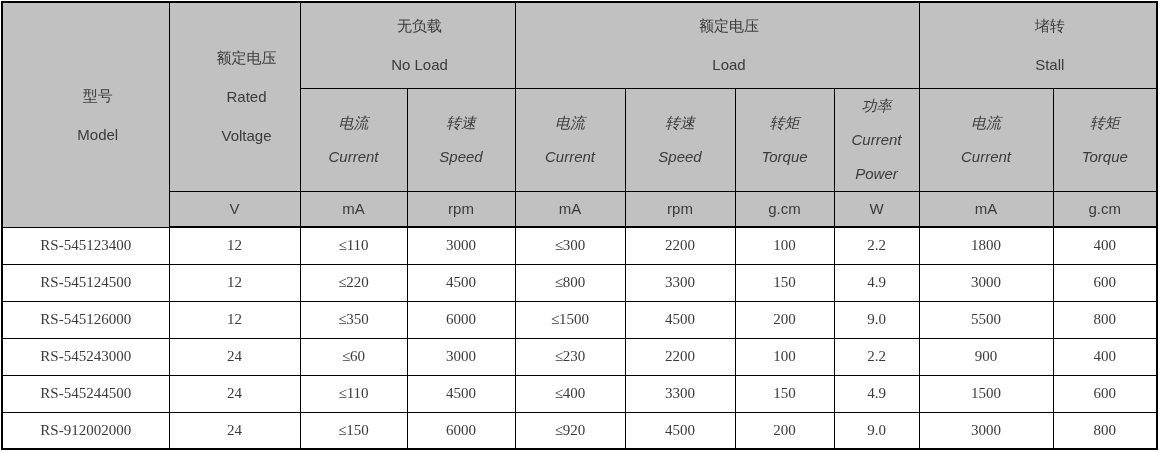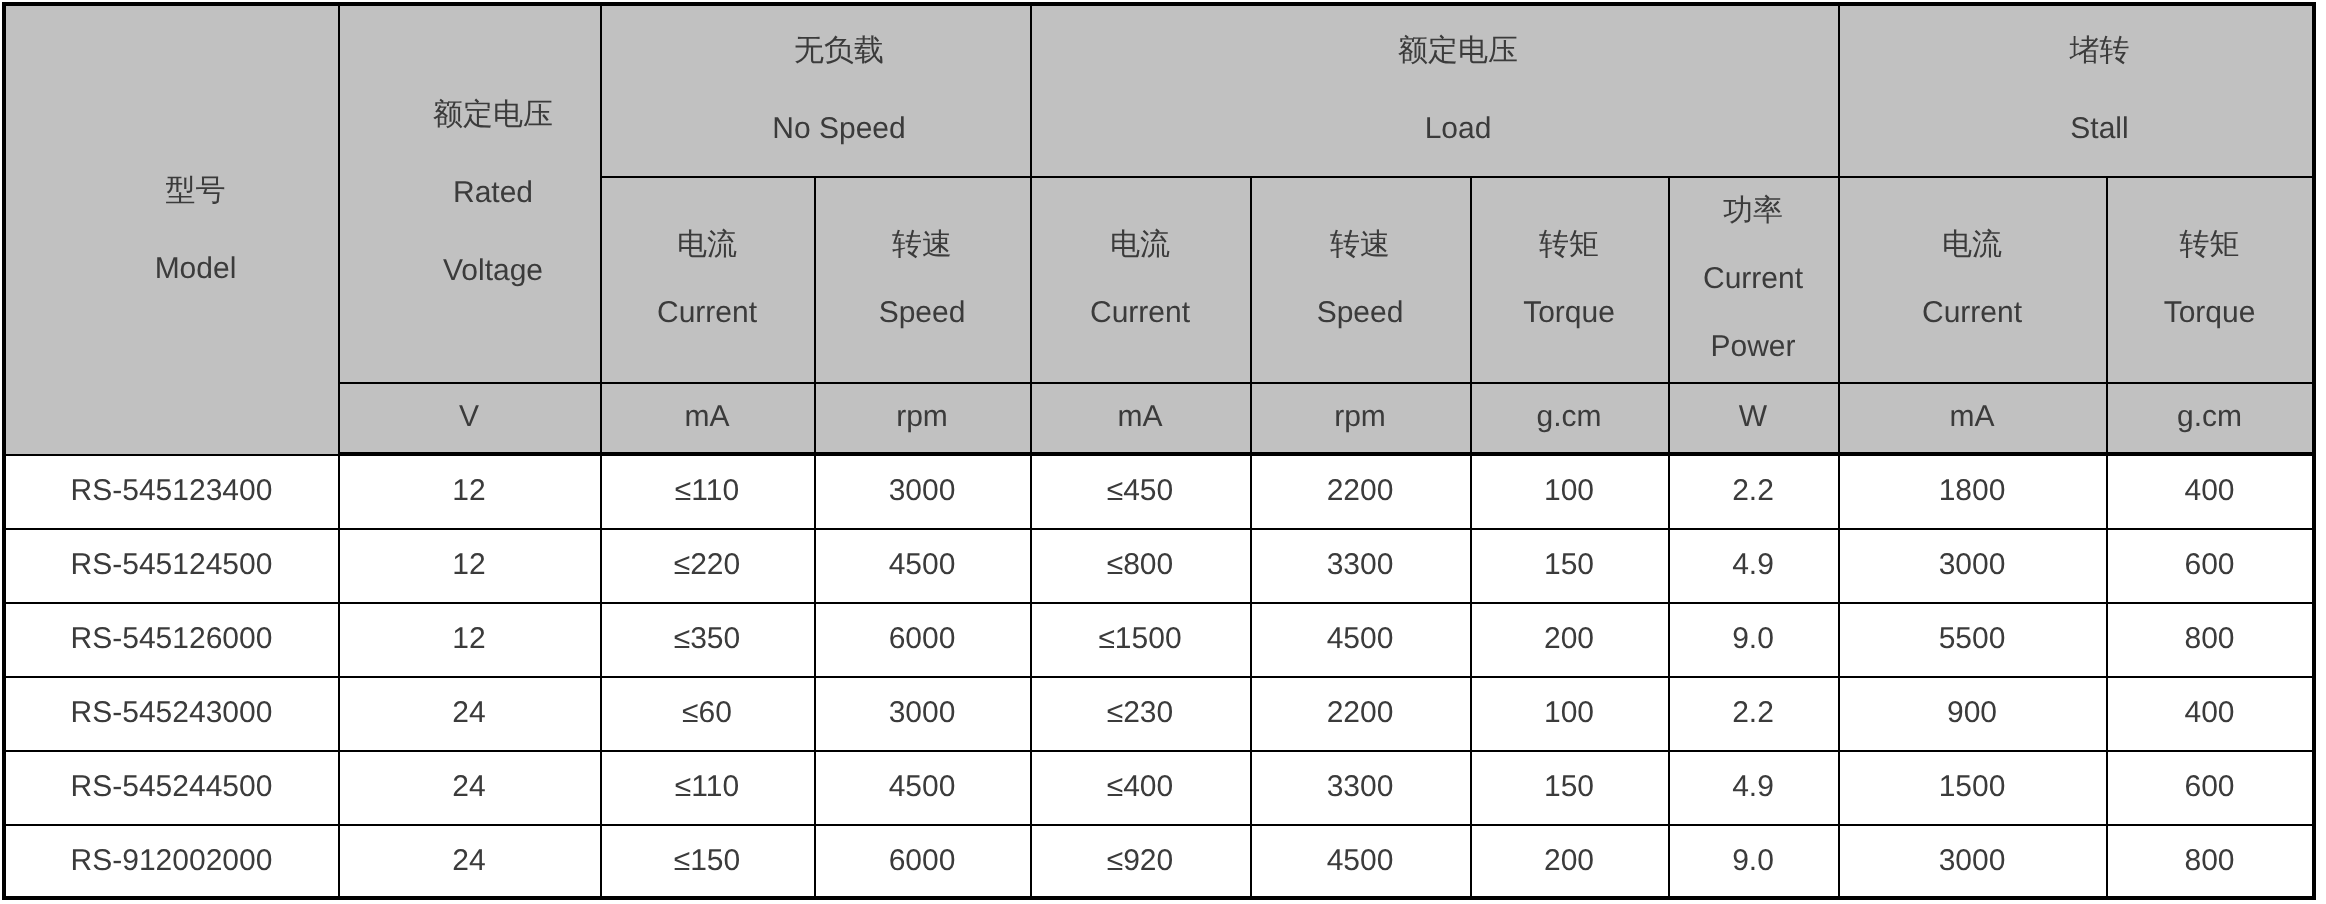--- a/index.html
+++ b/index.html
@@ -37,24 +37,24 @@
     overflow: hidden;
     white-space: nowrap;
   }
   
   thead th { background: #c1c1c1; }
   tr.group-row    { height: 86px; }
   tr.sub-row      { height: 102px; }
   tr.units-row    { height: 36px; }
   tr.units-row th { border-bottom: 2px solid #000000; }
   tbody tr        { height: 37px; }
-  tbody td        { background: #ffffff; }
+  tbody td        { background: #ffffff; font-family: Liberation Serif, serif; }
   
   .ln  { line-height: 39px; margin-left: 24px; }  
-  .ln2 { line-height: 34px; }  
+  .ln2 { line-height: 34px; font-style: italic; }  
 </style>
 </head>
 <body>
 
 <div id="stage">
   <table class="spec">
     <colgroup>
       <col style="width:167px">
       <col style="width:131px">
       <col style="width:107px">
@@ -72,21 +72,21 @@
           <div class="ln">型号</div>
           <div class="ln">Model</div>
         </th>
         <th rowspan="2">
           <div class="ln">额定电压</div>
           <div class="ln">Rated</div>
           <div class="ln">Voltage</div>
         </th>
         <th colspan="2">
           <div class="ln">无负载</div>
-          <div class="ln">No Speed</div>
+          <div class="ln">No Load</div>
         </th>
         <th colspan="4">
           <div class="ln">额定电压</div>
           <div class="ln">Load</div>
         </th>
         <th colspan="2">
           <div class="ln">堵转</div>
           <div class="ln">Stall</div>
         </th>
       </tr>
@@ -136,21 +136,21 @@
         <th>mA</th>
         <th>g.cm</th>
       </tr>
     </thead>
     <tbody>
       <tr>
         <td>RS-545123400</td>
         <td>12</td>
         <td>≤110</td>
         <td>3000</td>
-        <td>≤450</td>
+        <td>≤300</td>
         <td>2200</td>
         <td>100</td>
         <td>2.2</td>
         <td>1800</td>
         <td>400</td>
       </tr>
       <tr>
         <td>RS-545124500</td>
         <td>12</td>
         <td>≤220</td>

